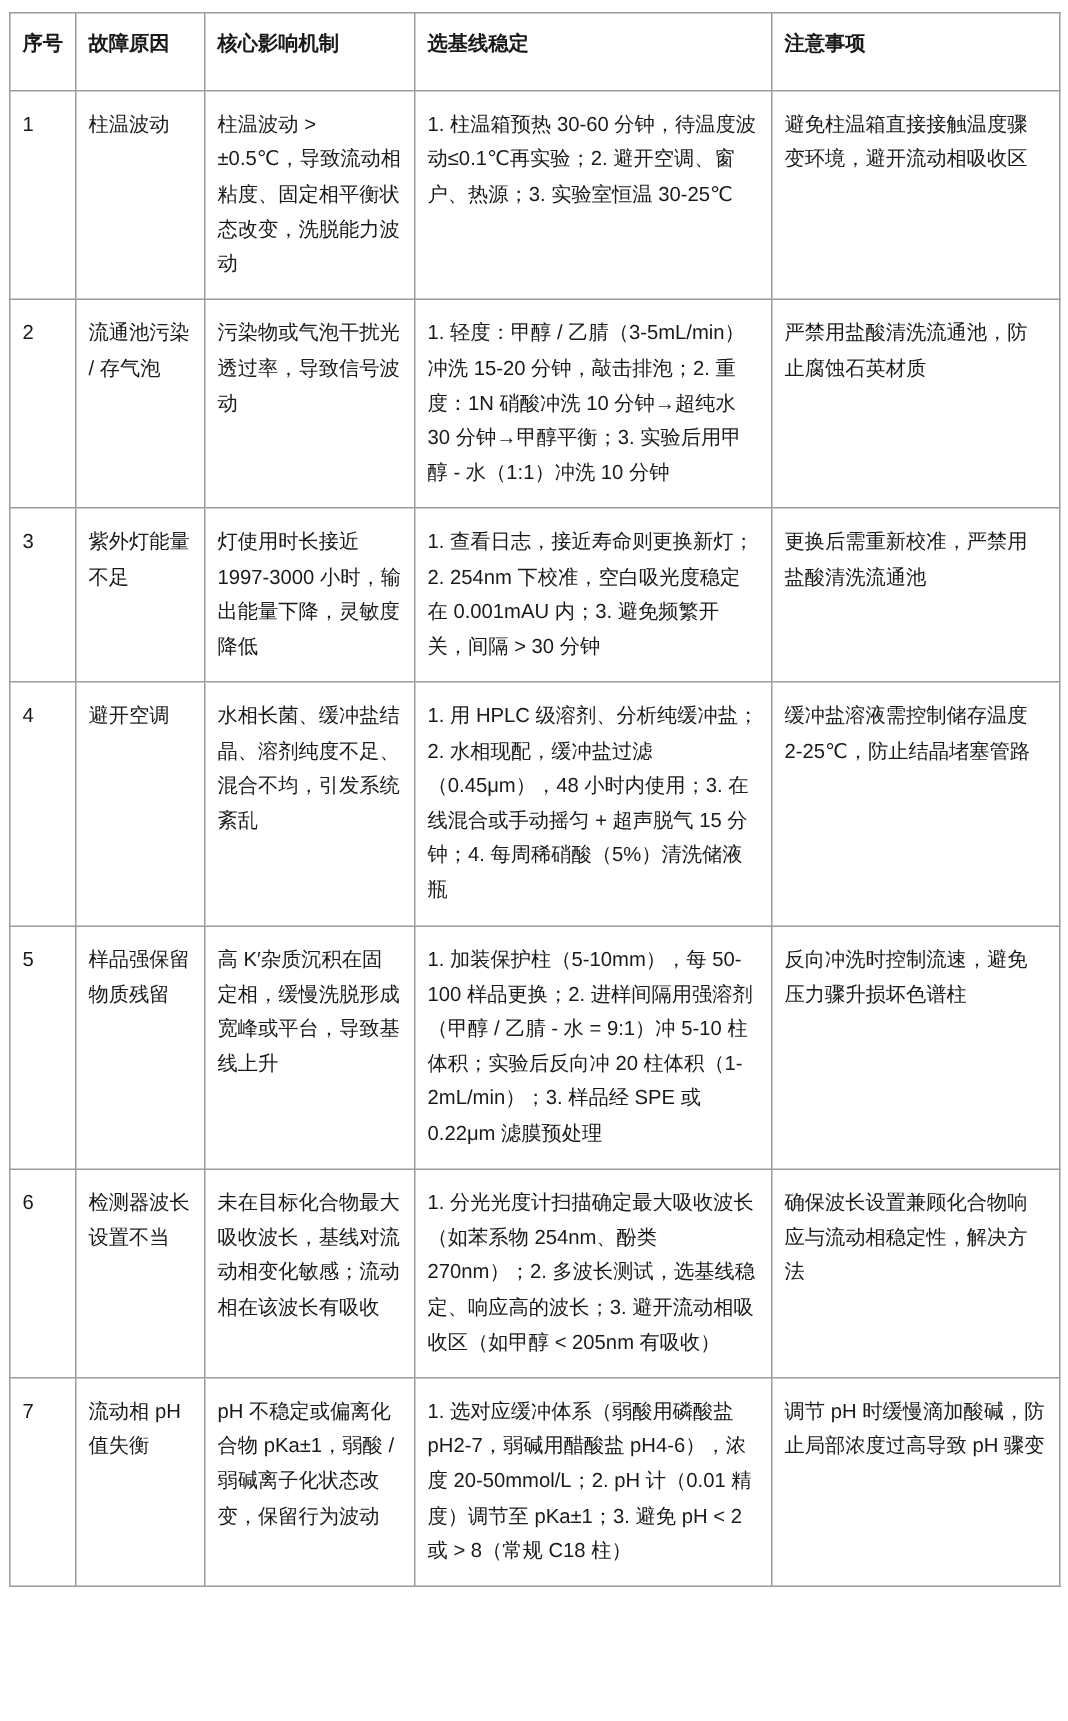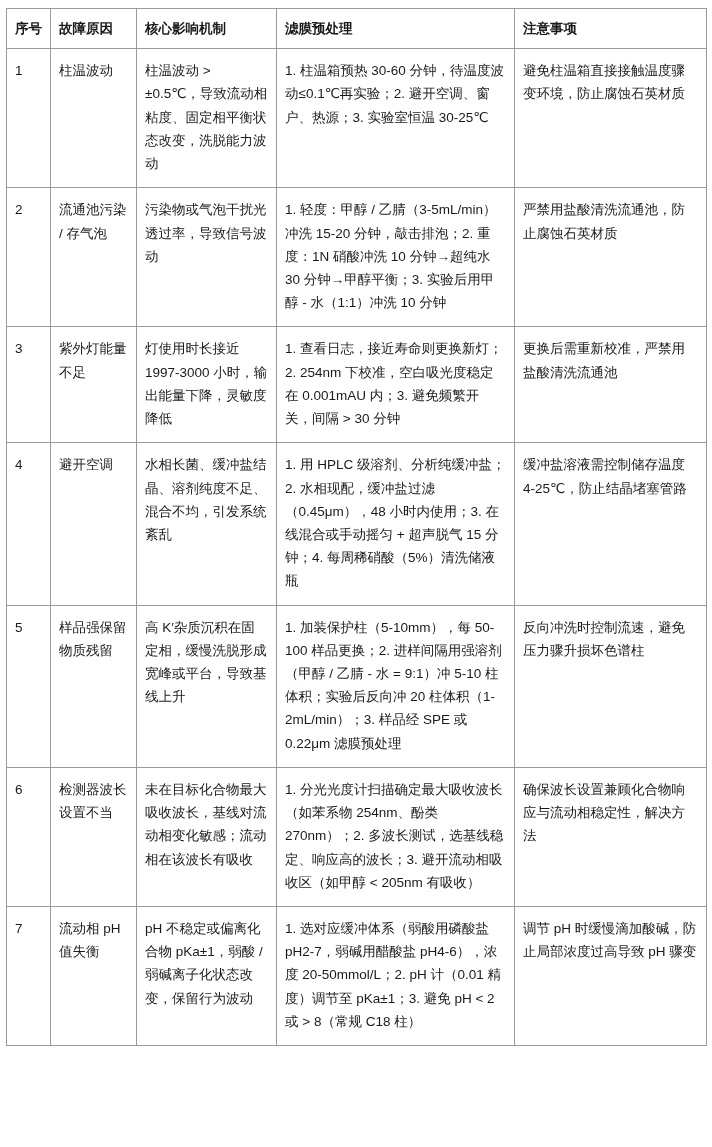--- a/index.html
+++ b/index.html
@@ -30,21 +30,21 @@
     vertical-align: top;
     padding: 10px 8px 12px 8px;
     font-size: 13.5px;
     line-height: 1.72;
     word-break: break-word;
   }
   table.trouble-table th {
     font-weight: bold;
     text-align: left;
     padding-top: 8px;
-    padding-bottom: 8px;
+    padding-bottom: 20px;
     font-size: 13.5px;
     background: #ffffff;
   }
   col.c-idx { width: 44px; }
   col.c-cause { width: 86px; }
   col.c-mech { width: 140px; }
   col.c-sol { width: 238px; }
   col.c-note { width: 192px; }
 
   td.idx {
@@ -62,52 +62,52 @@
       <col class="c-cause">
       <col class="c-mech">
       <col class="c-sol">
       <col class="c-note">
     </colgroup>
     <thead>
       <tr>
         <th>序号</th>
         <th>故障原因</th>
         <th>核心影响机制</th>
-        <th>滤膜预处理</th>
+        <th>选基线稳定</th>
         <th>注意事项</th>
       </tr>
     </thead>
     <tbody>
       <tr>
         <td class="cell idx">1</td>
         <td class="cell">柱温波动</td>
         <td class="cell">柱温波动 &gt; ±0.5℃，导致流动相粘度、固定相平衡状态改变，洗脱能力波动</td>
         <td class="cell">1. 柱温箱预热 30-60 分钟，待温度波动≤0.1℃再实验；2. 避开空调、窗户、热源；3. 实验室恒温 30-25℃</td>
-        <td class="cell">避免柱温箱直接接触温度骤变环境，防止腐蚀石英材质</td>
+        <td class="cell">避免柱温箱直接接触温度骤变环境，避开流动相吸收区</td>
       </tr>
       <tr>
         <td class="cell idx">2</td>
         <td class="cell">流通池污染 / 存气泡</td>
         <td class="cell">污染物或气泡干扰光透过率，导致信号波动</td>
         <td class="cell">1. 轻度：甲醇 / 乙腈（3-5mL/min）冲洗 15-20 分钟，敲击排泡；2. 重度：1N 硝酸冲洗 10 分钟→超纯水 30 分钟→甲醇平衡；3. 实验后用甲醇 - 水（1:1）冲洗 10 分钟</td>
         <td class="cell">严禁用盐酸清洗流通池，防止腐蚀石英材质</td>
       </tr>
       <tr>
         <td class="cell idx">3</td>
         <td class="cell">紫外灯能量不足</td>
         <td class="cell">灯使用时长接近 1997-3000 小时，输出能量下降，灵敏度降低</td>
         <td class="cell">1. 查看日志，接近寿命则更换新灯；2. 254nm 下校准，空白吸光度稳定在 0.001mAU 内；3. 避免频繁开关，间隔 &gt; 30 分钟</td>
         <td class="cell">更换后需重新校准，严禁用盐酸清洗流通池</td>
       </tr>
       <tr>
         <td class="cell idx">4</td>
         <td class="cell">避开空调</td>
         <td class="cell">水相长菌、缓冲盐结晶、溶剂纯度不足、混合不均，引发系统紊乱</td>
         <td class="cell">1. 用 HPLC 级溶剂、分析纯缓冲盐；2. 水相现配，缓冲盐过滤（0.45μm），48 小时内使用；3. 在线混合或手动摇匀 + 超声脱气 15 分钟；4. 每周稀硝酸（5%）清洗储液瓶</td>
-        <td class="cell">缓冲盐溶液需控制储存温度 4-25℃，防止结晶堵塞管路</td>
+        <td class="cell">缓冲盐溶液需控制储存温度 2-25℃，防止结晶堵塞管路</td>
       </tr>
       <tr>
         <td class="cell idx">5</td>
         <td class="cell">样品强保留物质残留</td>
         <td class="cell">高 K′杂质沉积在固定相，缓慢洗脱形成宽峰或平台，导致基线上升</td>
         <td class="cell">1. 加装保护柱（5-10mm），每 50-100 样品更换；2. 进样间隔用强溶剂（甲醇 / 乙腈 - 水 = 9:1）冲 5-10 柱体积；实验后反向冲 20 柱体积（1-2mL/min）；3. 样品经 SPE 或 0.22μm 滤膜预处理</td>
         <td class="cell">反向冲洗时控制流速，避免压力骤升损坏色谱柱</td>
       </tr>
       <tr>
         <td class="cell idx">6</td>

